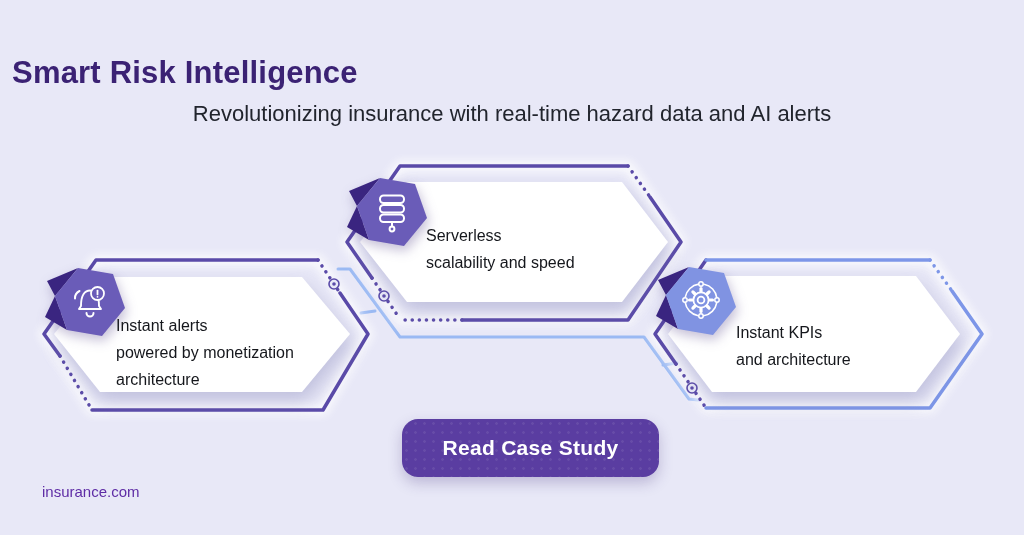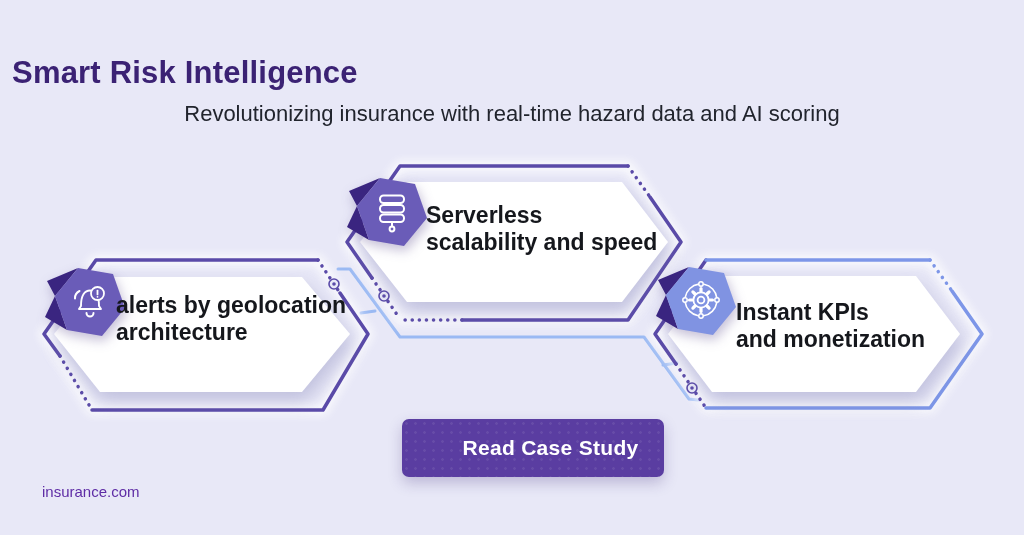--- a/index.html
+++ b/index.html
@@ -16,36 +16,36 @@
     position:absolute;top:55px;left:12px;width:100%;
     font-size:31px;font-weight:bold;
     color:var(--title_purple,#3b2274);letter-spacing:.2px;
   }
   .subtitle{
     position:absolute;top:101px;left:0;width:100%;
     text-align:center;font-size:22px;font-weight:500;
     color:var(--subtitle_dark,#21242d);
   }
   .card-text{
-    position:absolute;font-size:23px;line-height:27px;
-    font-weight:700;color:var(--text_dark,#15171c);white-space:nowrap;
+    position:absolute;font-size:16px;line-height:27px;
+    font-weight:400;color:var(--text_dark,#15171c);white-space:nowrap;margin-top:20px;
   }
   .card-text span{display:block;}
   #t1{left:116px;top:292px;}
   #t2{left:426px;top:202px;}
   #t3{left:736px;top:299px;}
 
   .cta{
-    position:absolute;left:402px;top:419px;width:227px;height:58px;
-    border-radius:7px;background:var(--button_purple,#5a3da1);
+    position:absolute;left:402px;top:419px;width:257px;height:58px;
+    border-radius:16px;background:var(--button_purple,#5a3da1);
     background-image:radial-gradient(rgba(255,255,255,0.08) 1px, transparent 1.6px);
     background-size:9px 9px;
     color:#fff;display:flex;align-items:center;justify-content:center;
     font-size:21px;font-weight:600;letter-spacing:.3px;
-    box-shadow:0 6px 14px rgba(60,40,120,0.25);cursor:pointer;padding-left:35px;
+    box-shadow:0 6px 14px rgba(60,40,120,0.25);cursor:pointer;
   }
   .footer{
     position:absolute;left:42px;top:483px;
     font-size:15px;font-weight:500;color:var(--brand_purple,#5e2ca5);
     cursor:pointer;
   }
 
   
   .glow{stroke:#ffffff;stroke-width:9;fill:none;opacity:.9;}
   .ol-p{stroke:var(--outline_purple,#5a4aa8);stroke-width:3.5;fill:none;
@@ -168,31 +168,32 @@
             <line x1="-6" y1="6" x2="-8.1" y2="8.1"></line>
             <line x1="6" y1="-6" x2="8.1" y2="-8.1"></line>
             <line x1="-6" y1="-6" x2="-8.1" y2="-8.1"></line>
           </g>
         </g>
       </g>
     </g>
   </svg>
 
   <div class="title">Smart Risk Intelligence</div>
-  <div class="subtitle">Revolutionizing insurance with real-time hazard data and AI scoring</div>
+  <div class="subtitle">Revolutionizing insurance with real-time hazard data and AI alerts</div>
 
   <div class="card-text" id="t1">
-    <span>alerts by geolocation</span>
+    <span>Instant alerts</span>
+    <span>powered by monetization</span>
     <span>architecture</span>
   </div>
   <div class="card-text" id="t2">
     <span>Serverless</span>
     <span>scalability and speed</span>
   </div>
   <div class="card-text" id="t3">
     <span>Instant KPIs</span>
-    <span>and monetization</span>
+    <span>and architecture</span>
   </div>
 
   <div class="cta">Read Case Study</div>
 
   <div class="footer">insurance.com</div>
 </div>
 
 </body></html>

